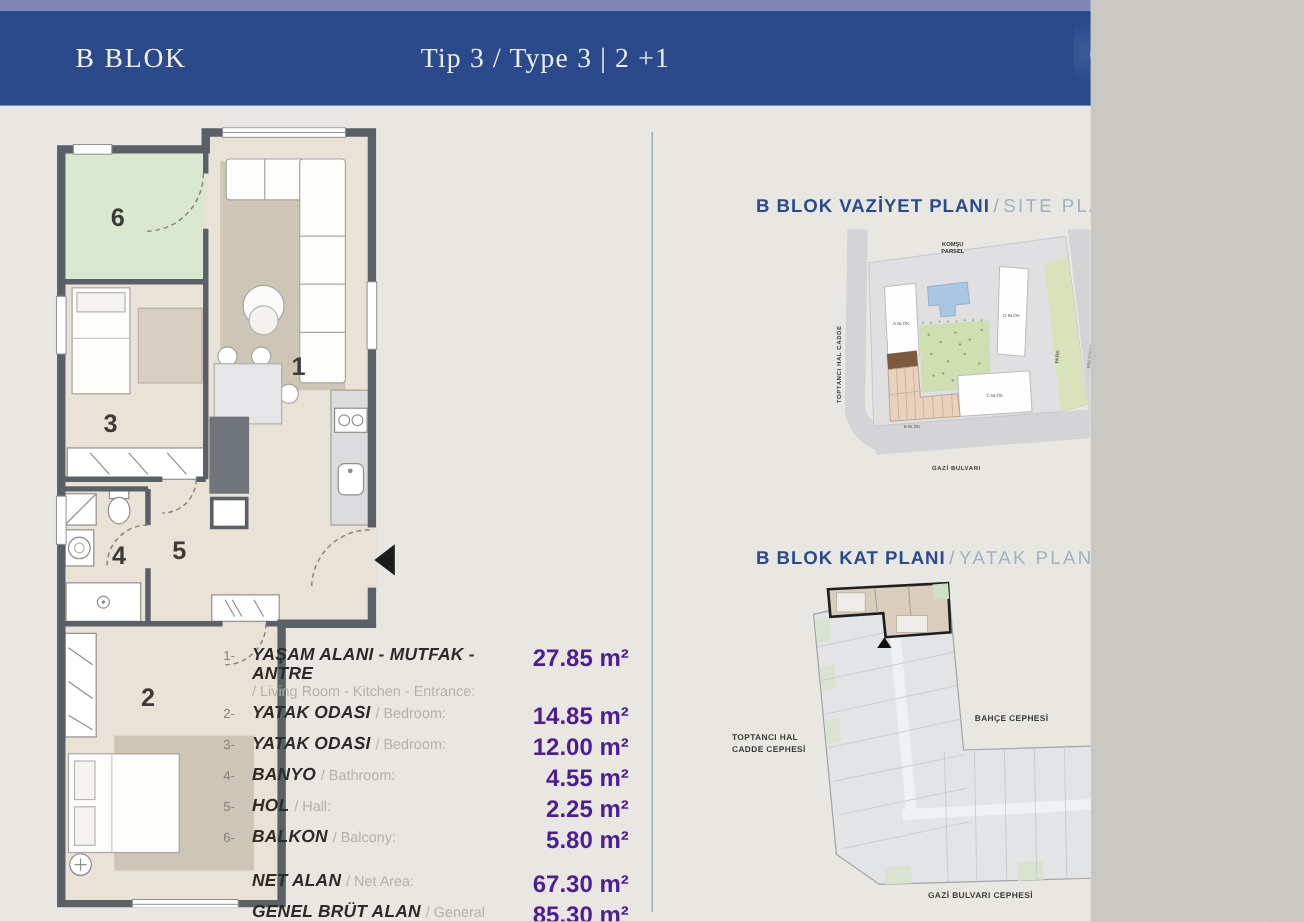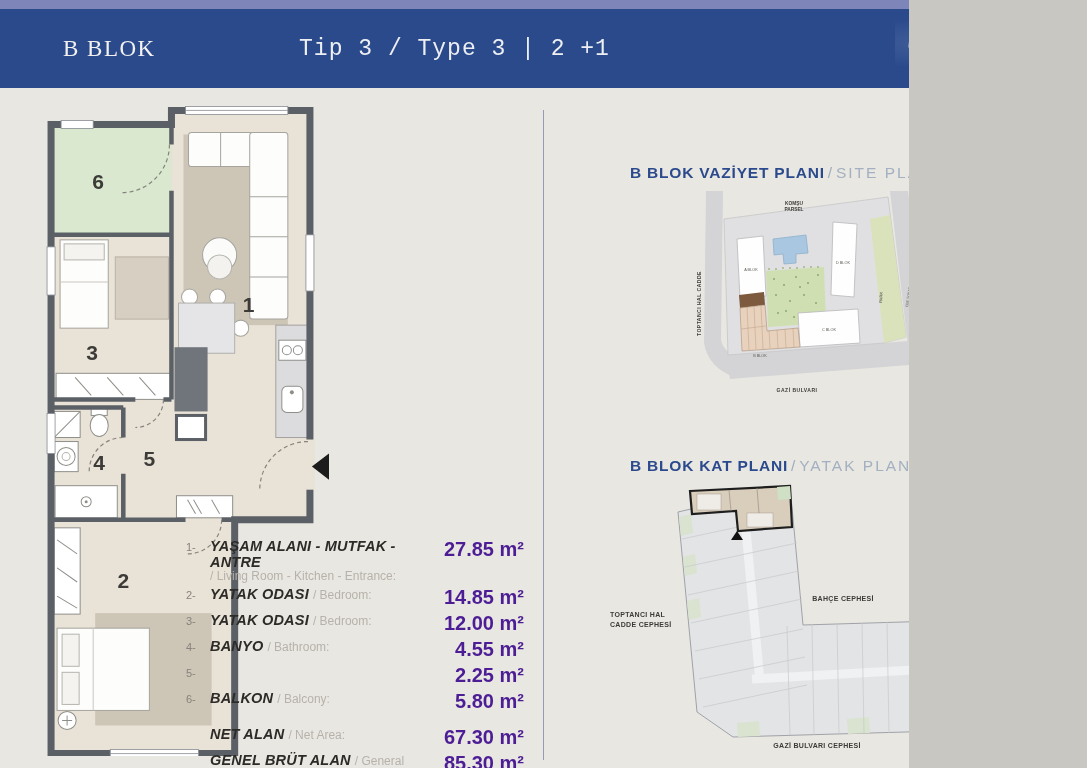--- a/index.html
+++ b/index.html
@@ -4,21 +4,21 @@
 <style>
   html,body{margin:0;padding:0;background:#c9c7c2;}
   .page{position:relative;width:909px;height:768px;background:#e9e7e1;overflow:hidden;
         font-family:"Liberation Sans",sans-serif;}
   
   .top-strip{position:absolute;top:0;left:0;right:0;height:9px;background:#7e85b8;}
   .header{position:absolute;top:9px;left:0;right:0;height:79px;background:#2a4a8c;}
   .header-left{position:absolute;left:63px;top:50%;transform:translateY(-50%);
     font-family:"Liberation Serif",serif;font-size:23px;color:#f2f1ee;letter-spacing:1.5px;}
   .header-center{position:absolute;left:0;right:0;top:50%;transform:translateY(-50%);
-    text-align:center;font-family:Liberation Mono, monospace;font-size:23px;color:#edeff3;letter-spacing:1px;}
+    text-align:center;font-family:Liberation Serif, serif;font-size:23px;color:#edeff3;letter-spacing:1px;}
   .header-ghost{position:absolute;left:895px;top:8px;width:170px;height:52px;
     background:radial-gradient(ellipse at 30% 50%,rgba(255,255,255,0.12),rgba(255,255,255,0) 70%);}
   .header-ghost::before{content:"";position:absolute;left:14px;top:18px;width:3px;height:13px;
     background:rgba(255,255,255,0.55);filter:blur(0.6px);transform:rotate(8deg);border-radius:2px;}
   
   .legend{position:absolute;left:186px;top:538px;width:338px;z-index:20;}
   .leg-row{display:flex;align-items:flex-start;margin-bottom:1px;}
   .leg-row + .leg-row{margin-top:3px;}
   .leg-num{width:24px;font-size:11px;color:#87837c;padding-top:3px;text-align:left;flex:none;}
   .leg-main{flex:1 1 auto;line-height:16px;}
@@ -211,20 +211,21 @@
       <span class="leg-main"><span class="leg-tr">YATAK ODASI</span><span class="leg-en">/ Bedroom:</span></span>
       <span class="leg-val">12.00 m²</span>
     </div>
     <div class="leg-row">
       <span class="leg-num">4-</span>
       <span class="leg-main"><span class="leg-tr">BANYO</span><span class="leg-en">/ Bathroom:</span></span>
       <span class="leg-val">4.55 m²</span>
     </div>
     <div class="leg-row">
       <span class="leg-num">5-</span>
+      <span class="leg-main"><span class="leg-tr">HOL</span><span class="leg-en">/ Hall:</span></span>
       <span class="leg-val">2.25 m²</span>
     </div>
     <div class="leg-row">
       <span class="leg-num">6-</span>
       <span class="leg-main"><span class="leg-tr">BALKON</span><span class="leg-en">/ Balcony:</span></span>
       <span class="leg-val">5.80 m²</span>
     </div>
     <div class="totals">
       <div class="leg-row">
         <span class="leg-num"></span>

